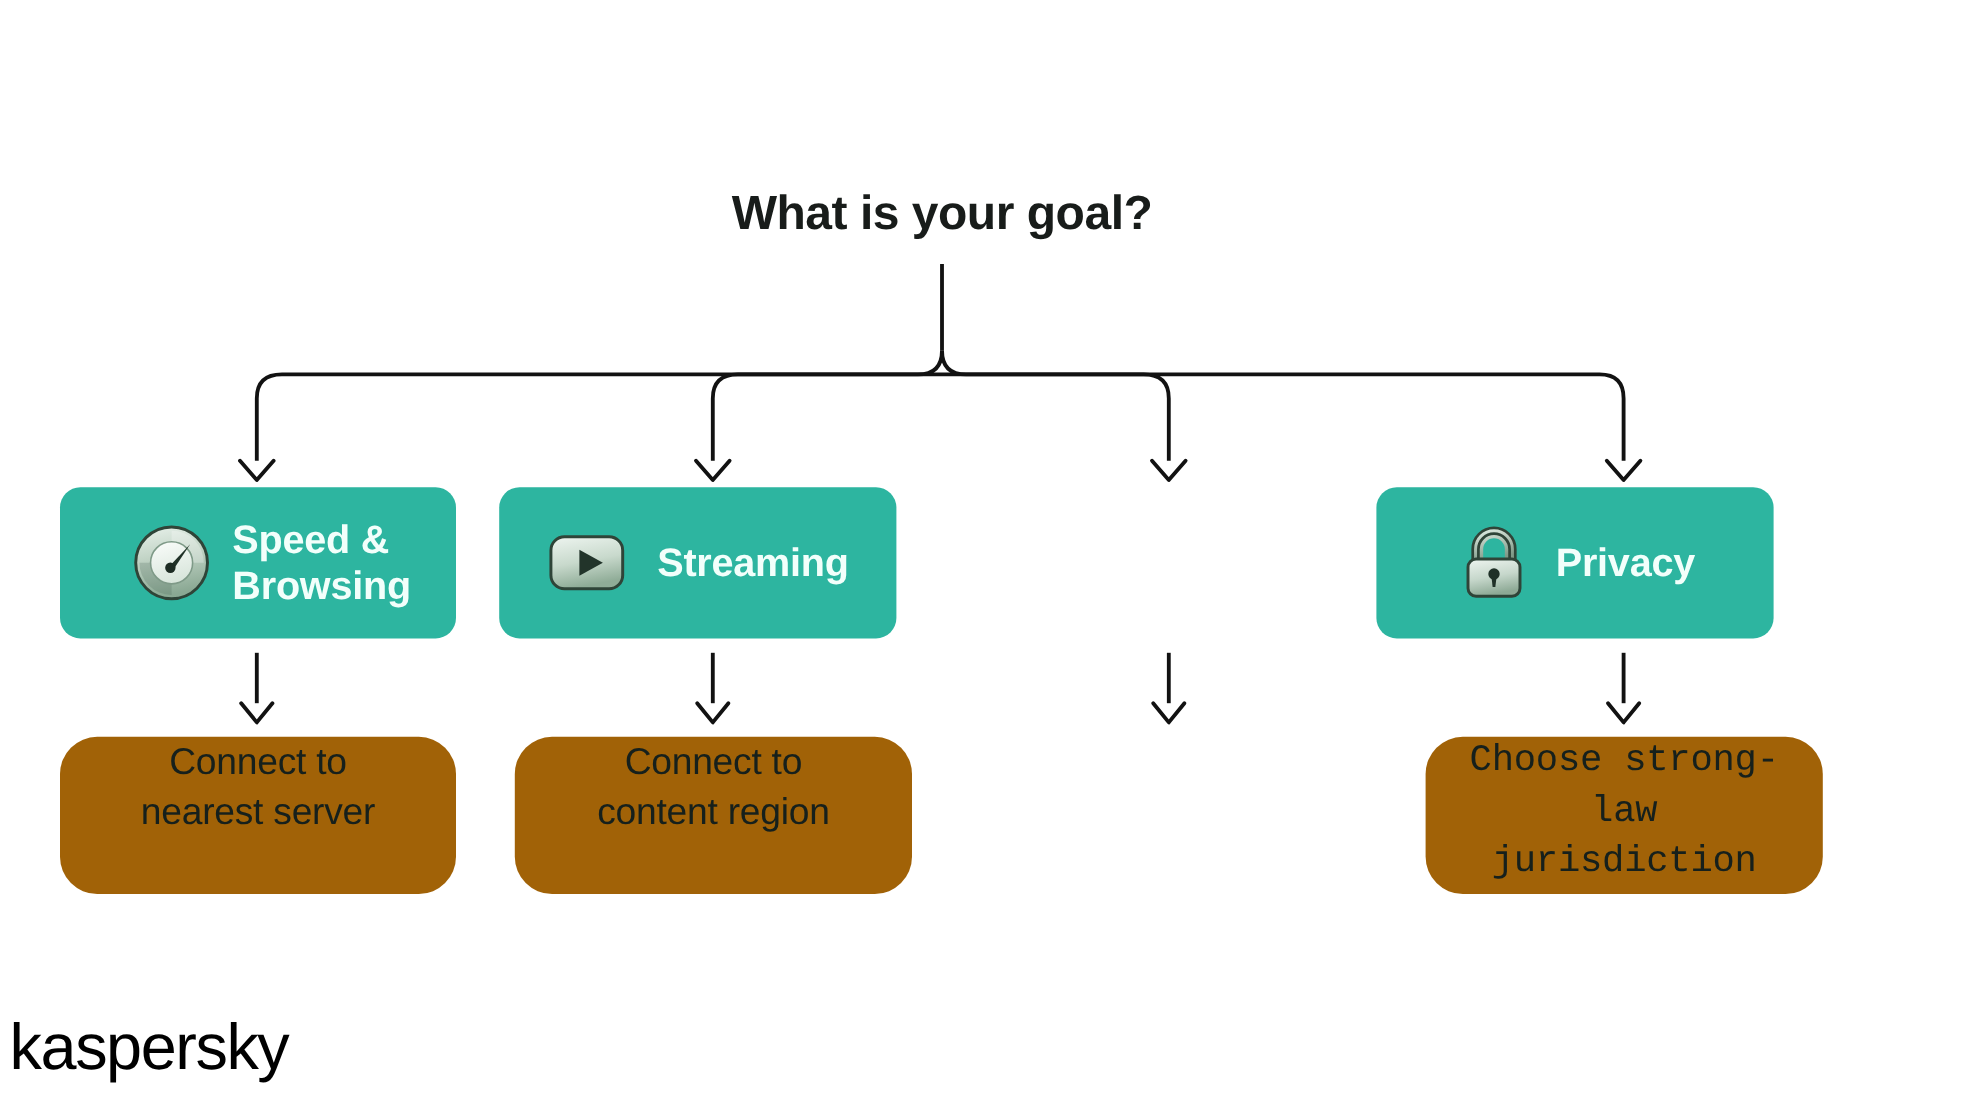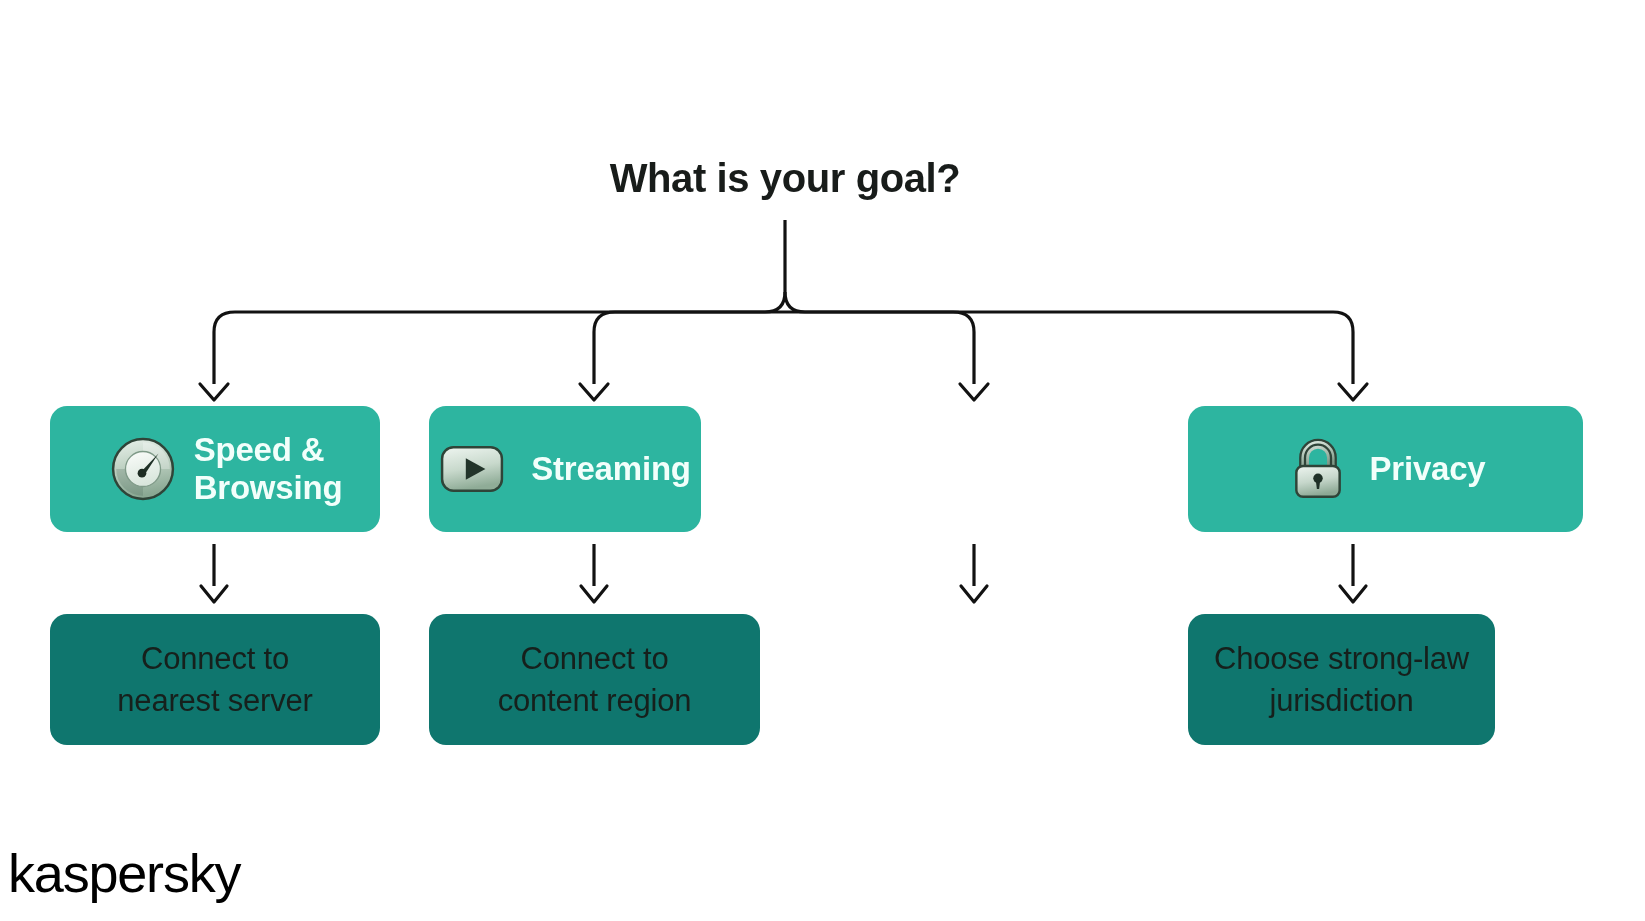--- a/index.html
+++ b/index.html
@@ -73,51 +73,51 @@
     white-space: pre-line;
   }
   .goal-icon {
     width: 66px;
     height: 66px;
     flex: 0 0 66px;
     display: block;
   }
 
   #card-speed    { left: 50px;   width: 330px; padding-left: 36px; }
-  #card-stream   { left: 429px;  width: 272px; gap: 26px; }
+  #card-stream   { left: 416px;  width: 331px; gap: 26px; }
   #card-gaming   { left: 808px;  width: 331px; }
-  #card-privacy  { left: 1188px; width: 395px; }
+  #card-privacy  { left: 1147px; width: 331px; }
 
   
   .action-box {
     position: absolute;
     top: 574px;
     height: 131px;
-    border-radius: 17px;
-    background: #0f766e;
+    border-radius: 31px;
+    background: #a16207;
     display: flex;
-    align-items: center;
+    align-items: flex-start;
     justify-content: center;
     box-sizing: border-box;
     padding: 0 10px;
   }
   .action-box .label {
     font-size: 31px;
     font-weight: 400;
     color: #16201c;
     line-height: 1.35;
     text-align: center;
     white-space: pre-line;
     letter-spacing: -0.2px;
   }
 
   #action-speed   { left: 50px;   width: 330px; }
   #action-stream  { left: 429px;  width: 331px; }
   #action-gaming  { left: 808px;  width: 331px; }
-  #action-privacy { left: 1188px; width: 307px; }
+  #action-privacy { left: 1188px; width: 331px; font-family: Liberation Mono, monospace; }
 
   
   .brand {
     position: absolute;
     left: 8px;
     top: 806px;
     display: flex;
     align-items: center;
   }
   .brand-text {

